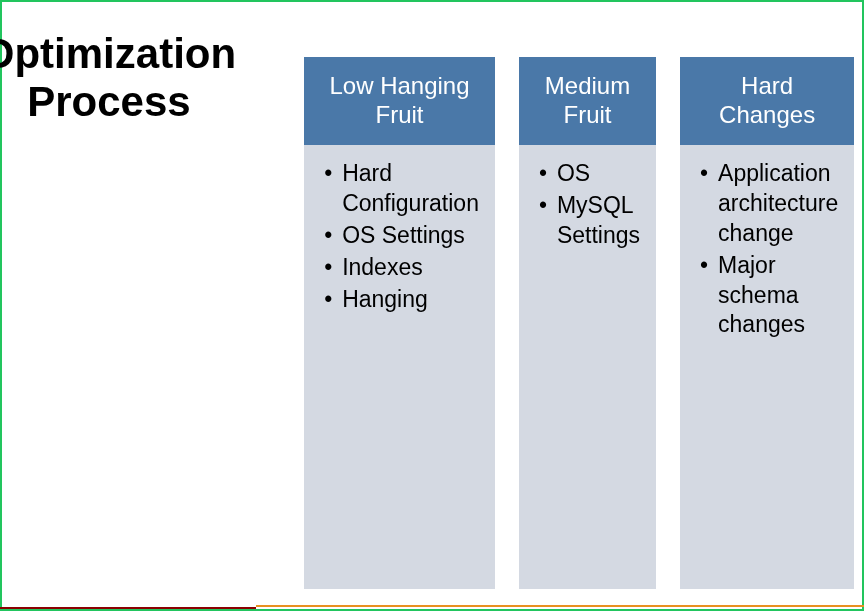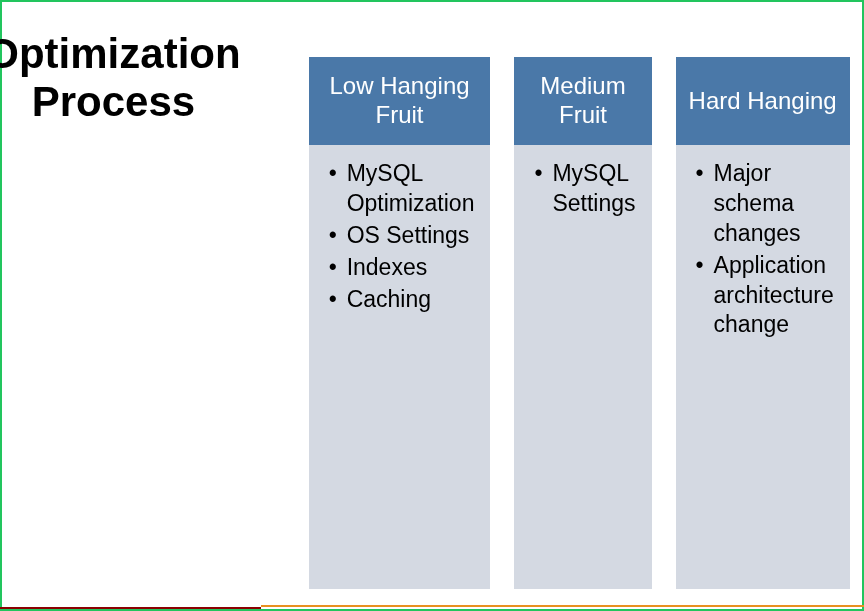--- a/index.html
+++ b/index.html
@@ -102,38 +102,39 @@
 
 <div class="slide">
   <div class="title-region">
     <h1 class="slide-title">Optimization Process</h1>
   </div>
   <div class="content-region">
     <div class="column">
       <div class="col-header">Low Hanging Fruit</div>
       <div class="col-body">
         <ul>
-          <li>MySQL Optimization</li>
+          <li>Hard Configuration</li>
           <li>OS Settings</li>
           <li>Indexes</li>
-          <li>Caching</li>
+          <li>Hanging</li>
         </ul>
       </div>
     </div>
     <div class="column">
       <div class="col-header">Medium Fruit</div>
       <div class="col-body">
         <ul>
+          <li>OS</li>
           <li>MySQL Settings</li>
         </ul>
       </div>
     </div>
     <div class="column">
-      <div class="col-header">Hard Hanging</div>
+      <div class="col-header">Hard Changes</div>
       <div class="col-body">
         <ul>
+          <li>Application architecture change</li>
           <li>Major schema changes</li>
-          <li>Application architecture change</li>
         </ul>
       </div>
     </div>
   </div>
 </div>
 
 </body></html>

